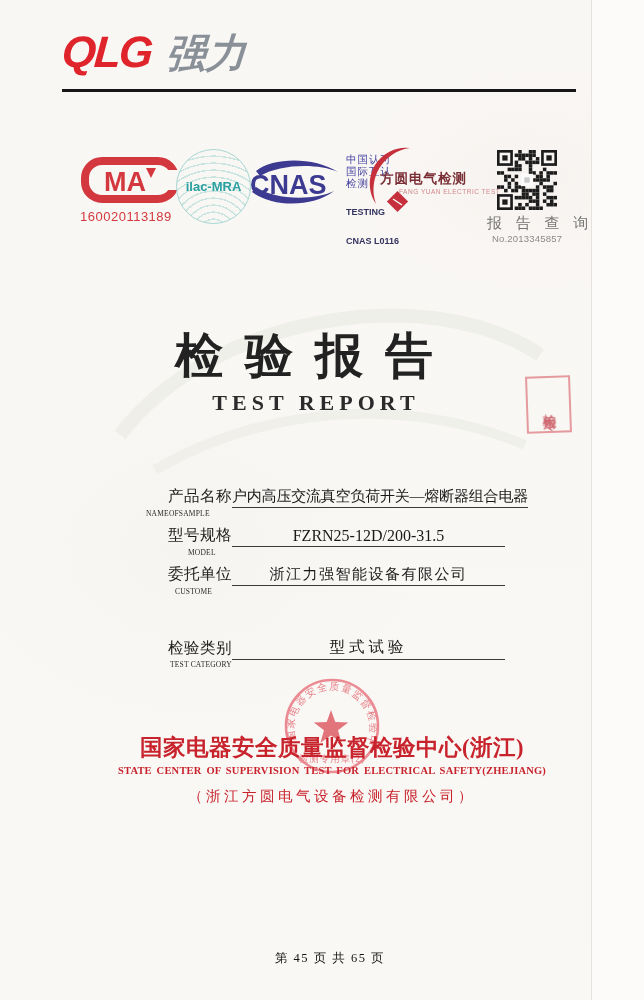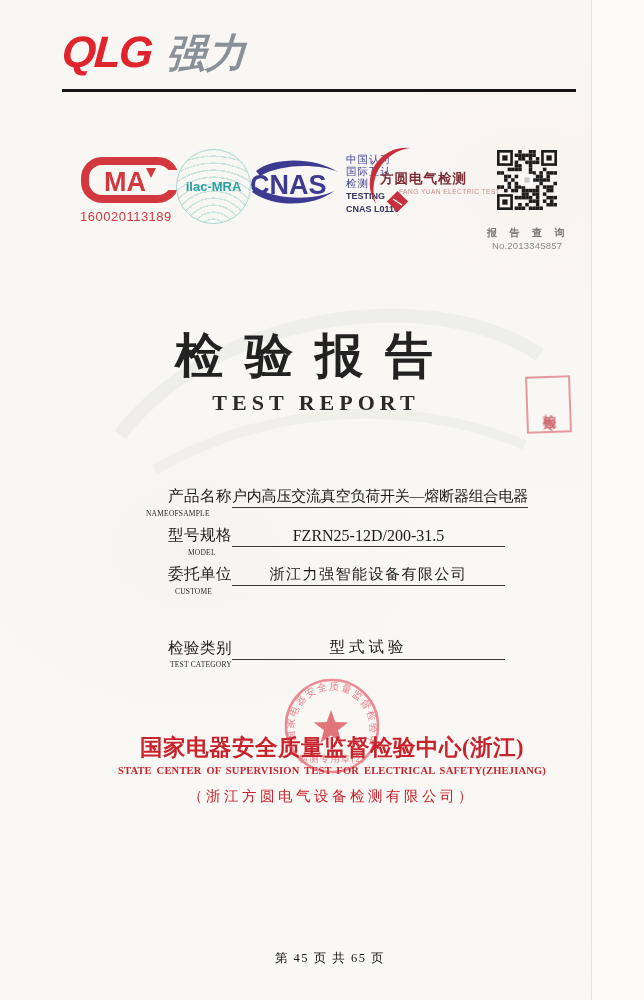--- a/index.html
+++ b/index.html
@@ -30,26 +30,26 @@
   .cma{left:80px; top:156px; width:110px;}
   .cma .num{font-family:"Liberation Sans", sans-serif; font-weight:normal; color:#d4383f; font-size:13px; letter-spacing:.5px; margin-top:1px;}
   .ilac{left:176px; top:149px; width:73px; height:73px; border-radius:50%;
     border:1.5px solid #a6d6d2;
     background:repeating-radial-gradient(circle at 50% 115%, rgba(96,186,180,.30) 0 1.5px, transparent 1.5px 7px);
     display:flex; align-items:center; justify-content:center;}
   .ilac span{font-family:"Liberation Sans", sans-serif; font-weight:bold; font-size:13px; color:#2aa0a0;}
   .cnas-logo{left:246px; top:156px;}
   .cnas-text{left:346px; top:153px; font-family:"Liberation Sans", sans-serif;}
   .cnas-text .zh{color:#4644a0; font-size:10.5px; line-height:12px; letter-spacing:1px;}
-  .cnas-text .en{color:#33335f; font-weight:bold; font-size:9px; line-height:11px; margin-top:2px;}
+  .cnas-text .en{color:#33335f; font-weight:bold; font-size:9px; line-height:11px; margin-top:18px;}
   .fy-logo{left:366px; top:146px;}
   .fy-name{position:absolute; left:380px; top:170px; color:#7a2e35; font-weight:bold; font-size:13.5px; letter-spacing:1px;}
   .fy-sub{position:absolute; left:399px; top:188px; color:#d1888c; font-size:6.5px; letter-spacing:.5px; font-family:"Liberation Sans", sans-serif;}
   .qr-block{left:487px; top:150px; width:80px; text-align:center;}
-  .qr-caption{color:#767676; font-size:10px; letter-spacing:5px; margin-top:12px; white-space:nowrap;font-weight:bold;}
+  .qr-caption{color:#767676; font-size:15px; letter-spacing:5px; margin-top:0; white-space:nowrap;}
   .qr-number{color:#8b8b8b; font-size:9.5px; font-family:"Liberation Sans", sans-serif; letter-spacing:.2px;}
   
   .watermark{position:absolute; left:100px; top:275px; pointer-events:none;}
   
   .title-zh{position:absolute; left:0; top:324px; width:644px; text-align:center;
     font-size:48px; font-weight:bold; color:#222; letter-spacing:22px; text-indent:22px;
     transform:translateX(-18px);}
   .title-en{position:absolute; left:0; top:390px; width:644px; text-align:center;
     font-size:22px; font-weight:bold; color:#2b2b2b; letter-spacing:5px; transform:translateX(-6px);}
   

